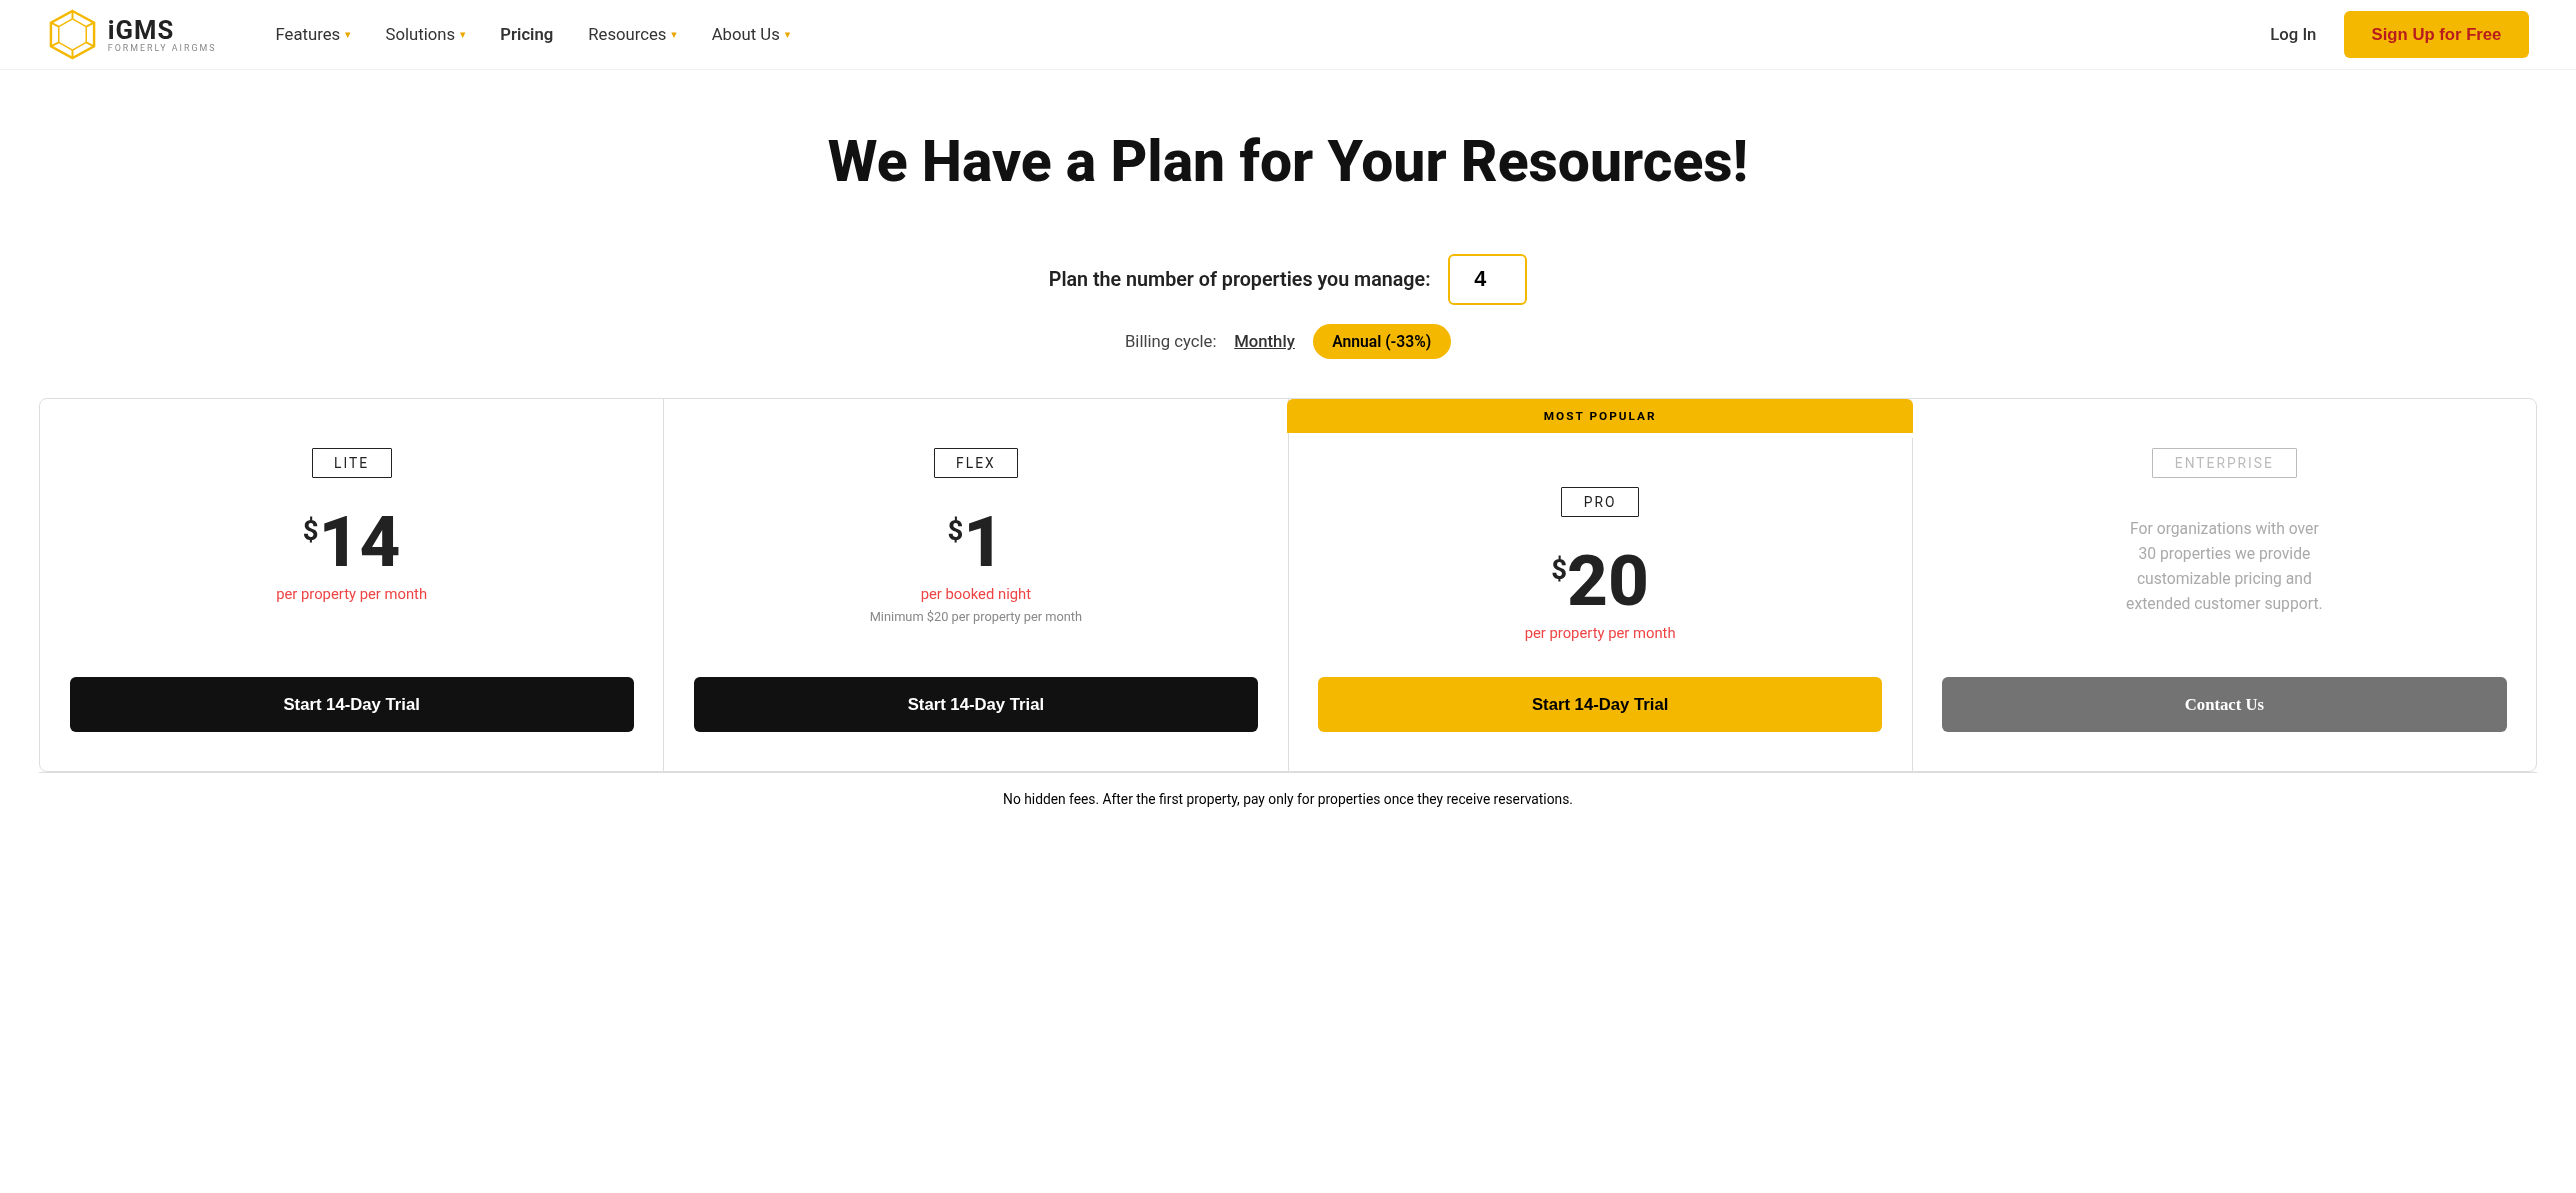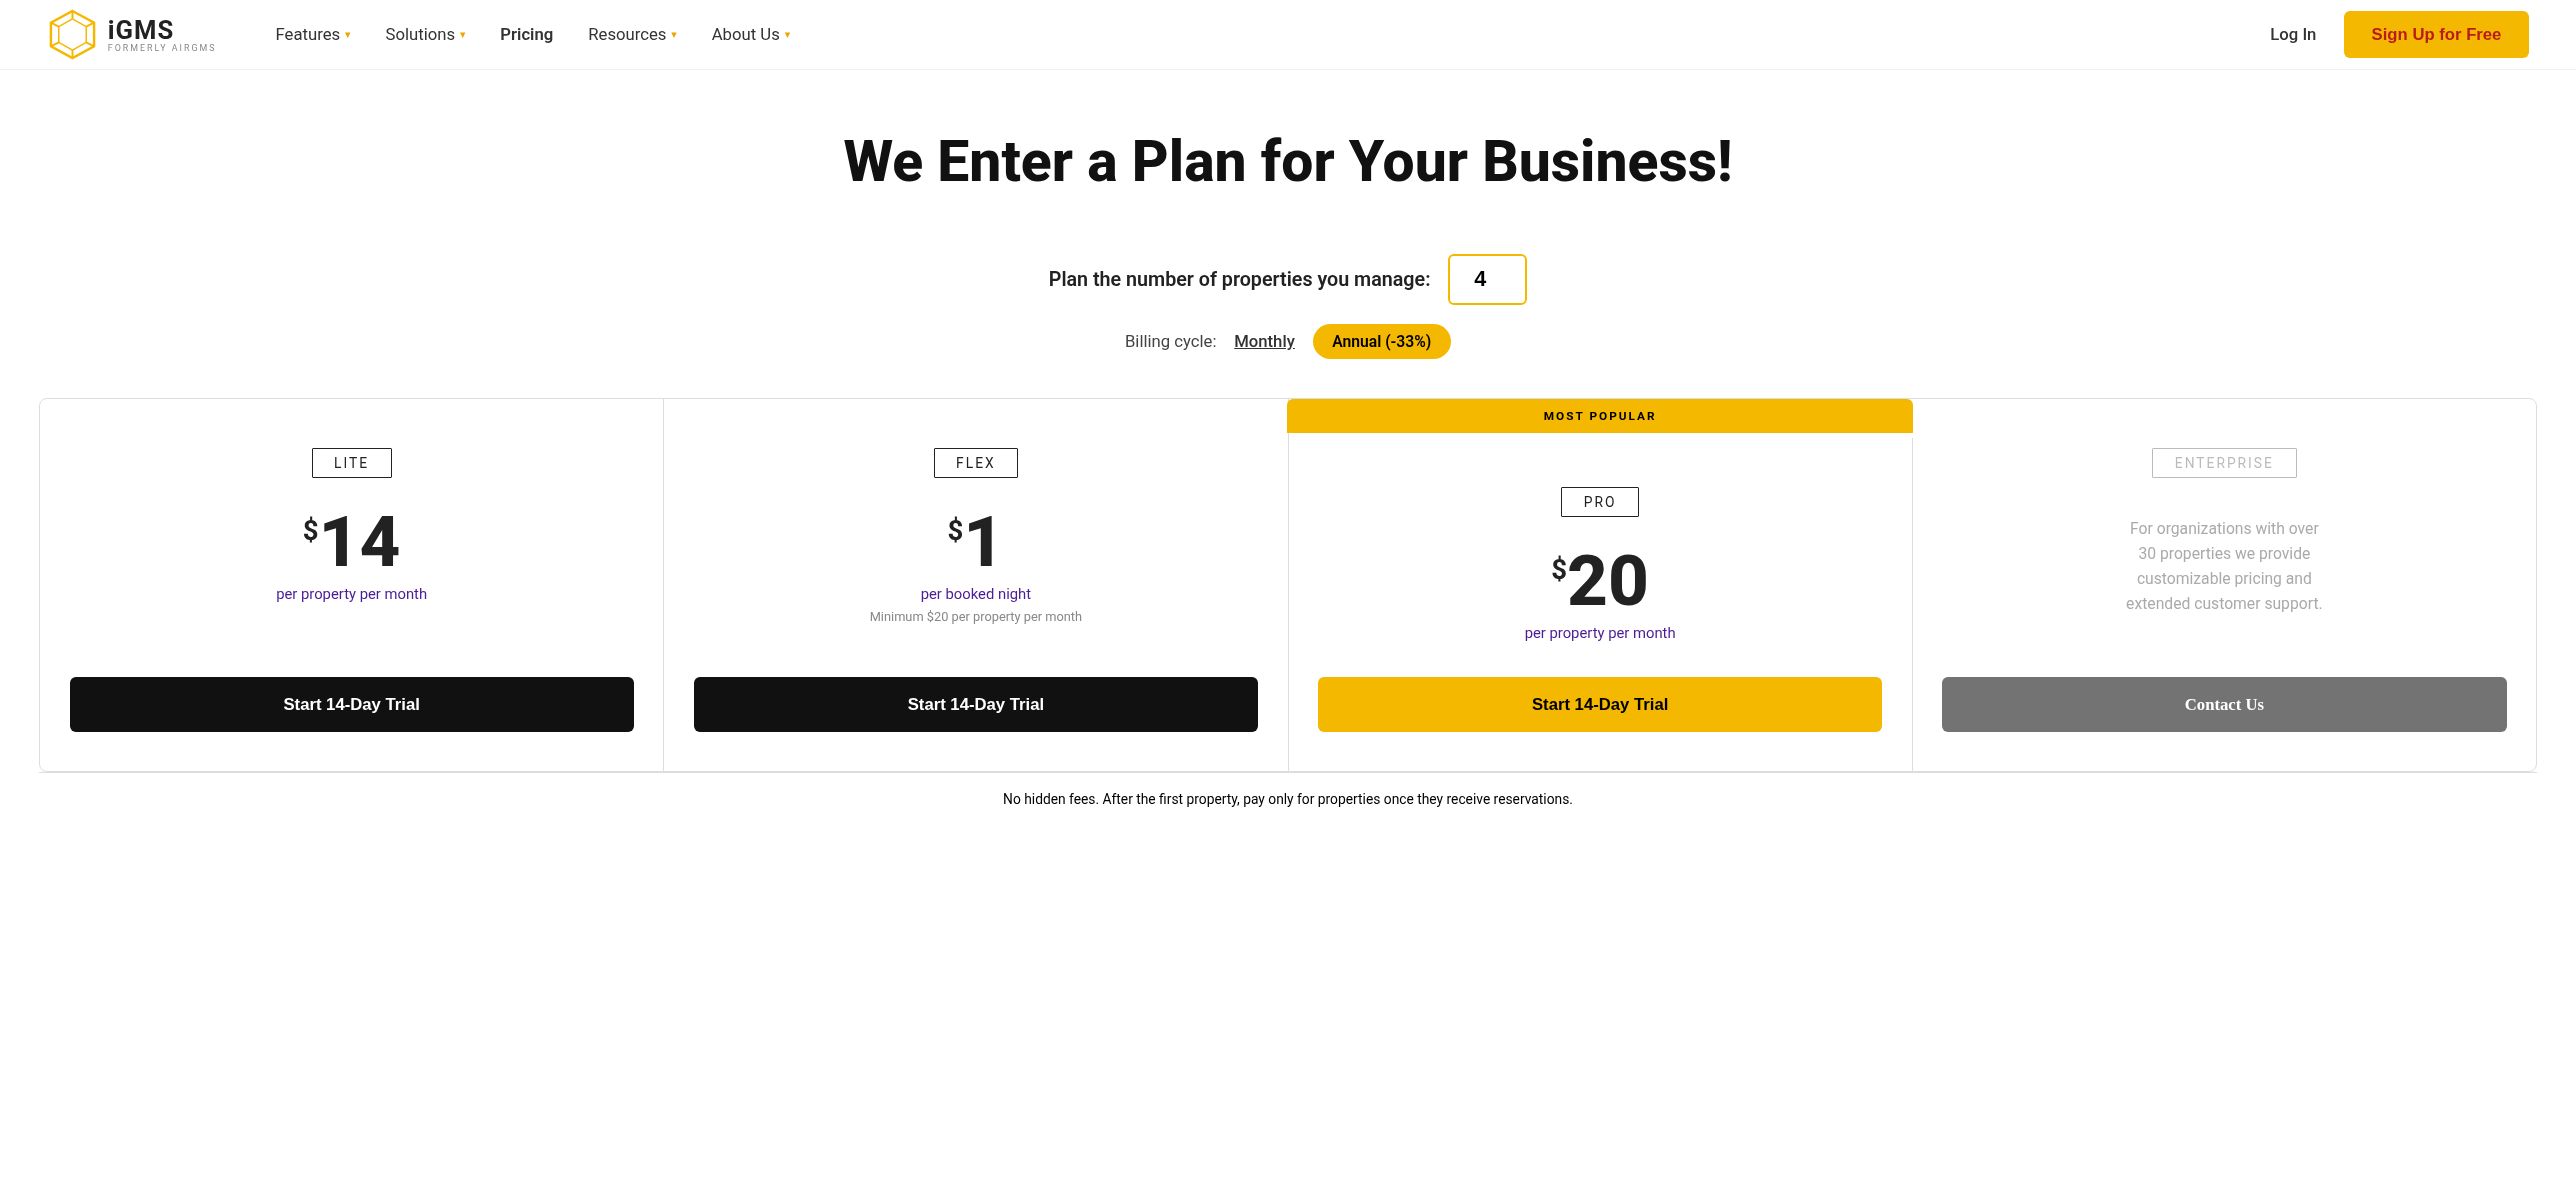--- a/index.html
+++ b/index.html
@@ -126,21 +126,21 @@
       margin-bottom: 27.6px;
     }
     .plan-badge.enterprise {
       border-color: #bbb;
       color: #bbb;
     }
 
     .price-area { display: flex; align-items: flex-start; margin-bottom: 7.9px; }
     .currency { font-size: 27.6px; font-weight: 700; margin-top: 7.9px; }
     .amount { font-size: 71px; font-weight: 800; line-height: 1; }
-    .per-unit { font-size: 14.8px; color: #4c1d95; text-align: center; margin-bottom: 5.9px; }
+    .per-unit { font-size: 14.8px; color: #ef4444; text-align: center; margin-bottom: 5.9px; }
     .per-unit-sub { font-size: 12.8px; color: #888; text-align: center; margin-bottom: 27.6px; }
 
     .enterprise-desc {
       font-size: 15.7px;
       color: #aaa;
       text-align: center;
       line-height: 1.6;
       margin-top: 9.8px;
       margin-bottom: 29.5px;
       max-width: 197px;
@@ -212,21 +212,21 @@
     </a>
   </div>
 
   <div class="nav-right">
     <a class="login-btn" href="#">Log In</a>
     <button class="signup-btn">Sign Up for Free</button>
   </div>
 </nav>
 
 <section class="hero">
-  <h1>We Enter a Plan for Your Business!</h1>
+  <h1>We Have a Plan for Your Resources!</h1>
 </section>
 
 <div class="controls">
   <div class="property-row">
     <label>Plan the number of properties you manage:</label>
     <input class="property-input" type="number" value="4" min="1" style="">
   </div>
   <div class="billing-row">
     <span>Billing cycle:</span>
     <span class="billing-monthly">Monthly</span>

